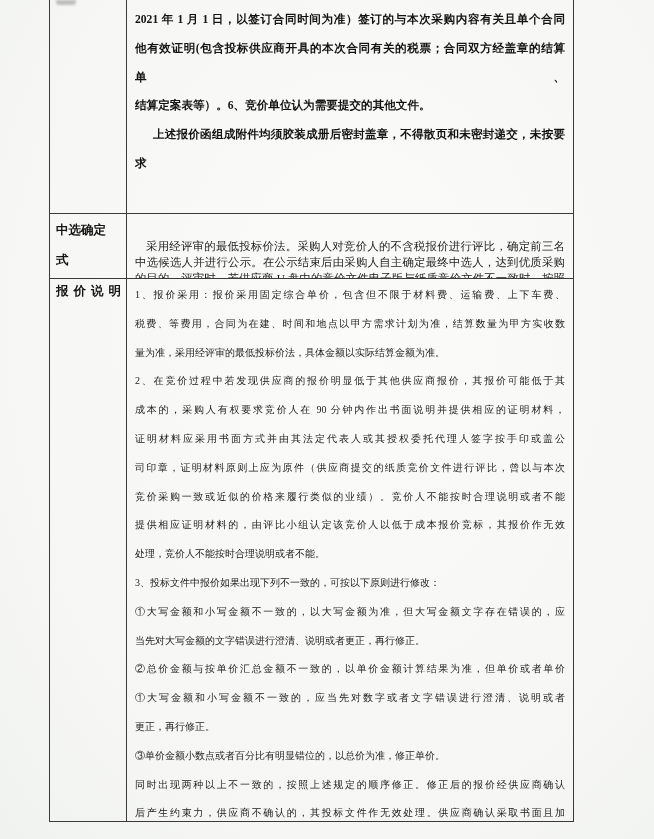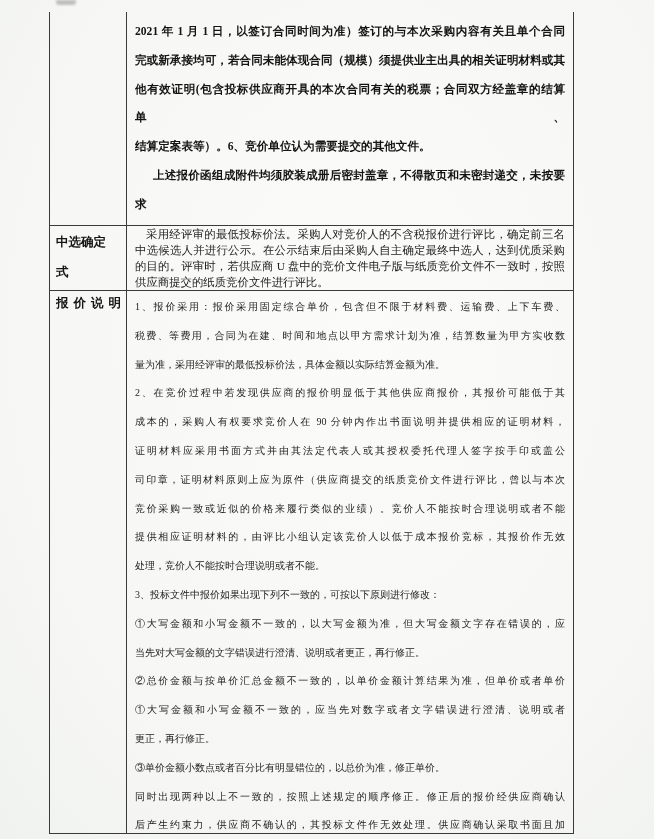--- a/index.html
+++ b/index.html
@@ -21,21 +21,21 @@
     background-image:radial-gradient(ellipse at 55% 40%, #fbfbfa 0%, #f6f7f5 70%, #f0f2ef 100%);
     overflow:hidden;
   }
   .smudge{
     position:absolute;left:56px;top:0;width:20px;height:5px;
     background:rgba(90,90,90,.35);
     border-radius:0 0 3px 3px;
     filter:blur(1px);
   }
   .tbl{
-    position:absolute;left:49px;top:12px;
+    position:absolute;left:49px;top:0;
     width:525px;height:822px;
     box-sizing:border-box;
     border-left:1.5px solid var(--line);
     border-right:1.5px solid var(--line);
     border-bottom:1.5px solid var(--line);
     display:flex;flex-direction:column;
   }
   .row{
     display:flex;box-sizing:border-box;overflow:hidden;
   }
@@ -52,20 +52,21 @@
   .r3 .head{line-height:17px;padding:4px 5px 0 6px;}
   .body{flex:1;}
   .r1 .body{
     font-weight:bold;color:#141414;
     font-size:11.6px;line-height:28.8px;
     padding:6px 8px 0 8px;
   }
   .r2 .body{
     font-size:11.4px;line-height:15.9px;
     padding:1px 8px 0 8px;
+    margin-top:24px;
   }
   .r3 .body{
     font-size:10px;line-height:28.8px;
     padding:2px 8px 0 8px;
   }
   .line{
     text-align:justify;
     text-align-last:justify;
     overflow:hidden;
     white-space:nowrap;
@@ -83,21 +84,20 @@
 <div class="page">
   <div class="smudge"></div>
 
   <div class="tbl">
 
     <section class="row r1">
       <div class="cell head"></div>
       <div class="cell body">
           <div class="para">
             <div class="line">2021 年 1 月 1 日，以签订合同时间为准）签订的与本次采购内容有关且单个合同</div>
-            <div class="line">完或新承接均可，若合同未能体现合同（规模）须提供业主出具的相关证明材料或其</div>
             <div class="line">他有效证明(包含投标供应商开具的本次合同有关的税票；合同双方经盖章的结算单、</div>
             <div class="line last">结算定案表等）。6、竞价单位认为需要提交的其他文件。</div>
           </div>
           <div class="para indent">
             <div class="line">上述报价函组成附件均须胶装成册后密封盖章，不得散页和未密封递交，未按要求</div>
           </div>
         </div>
     </section>
 
     <section class="row r2">

